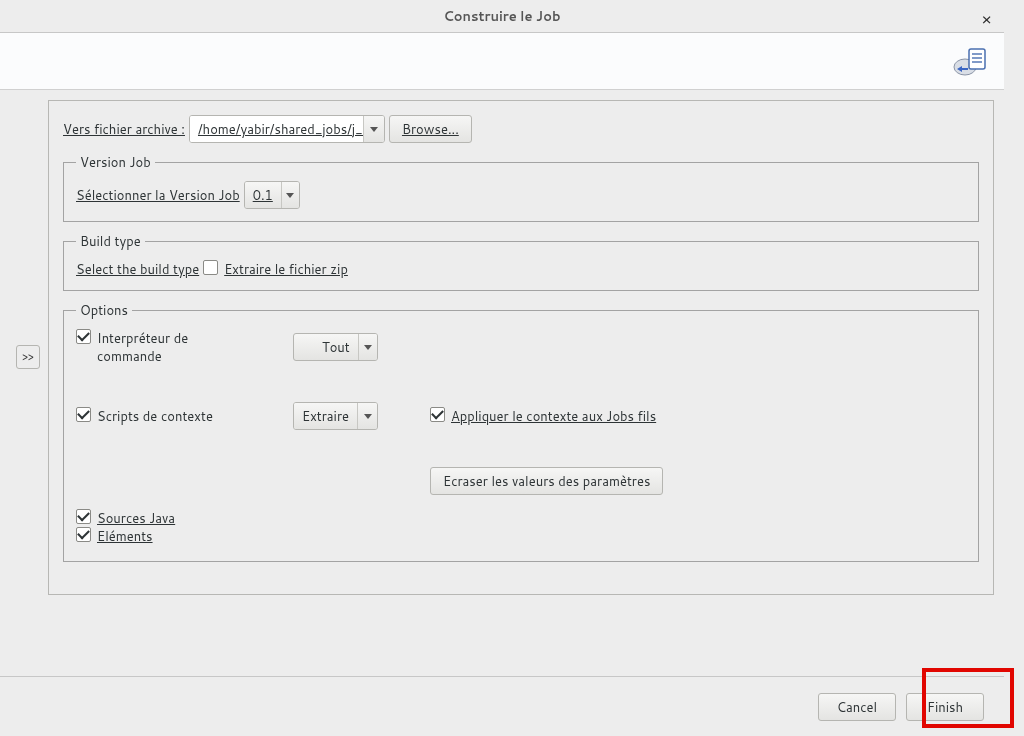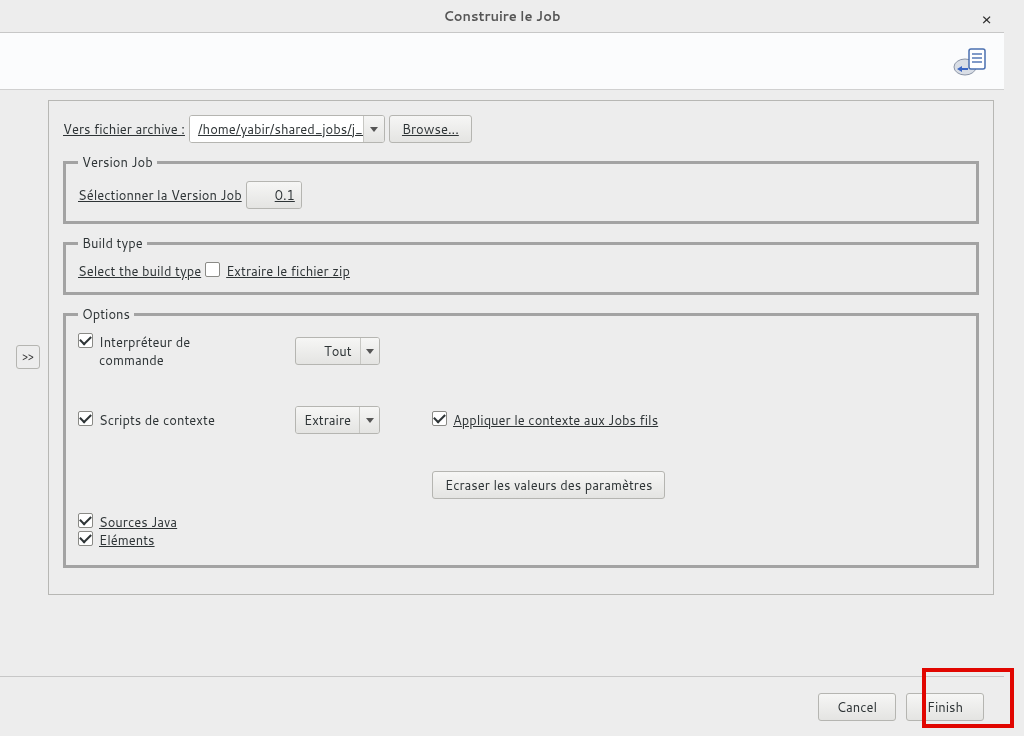--- a/index.html
+++ b/index.html
@@ -17,21 +17,21 @@
   .label { white-space: nowrap; }
   
   .combo { display: inline-flex; align-items: stretch; height: 28px; border: 1px solid #b5b5b1; border-radius: 3px; background: #fff; overflow: hidden; }
   .combo .text { padding: 0 8px; display: flex; align-items: center; background: #fff; font-size: 13px; }
   .combo .arrow { width: 24px; background: linear-gradient(#f6f6f5,#e4e4e2); border-left: 1px solid #c7c7c3; display: flex; align-items: center; justify-content: center; }
   .combo.flat .text { background: linear-gradient(#f6f6f5,#e4e4e2); }
   .combo.flat { background: linear-gradient(#f6f6f5,#e4e4e2); }
   .combo .arrow svg, .combo .chev { width: 8px; height: 5px; }
   .chev { display: inline-block; width: 0; height: 0; border-left: 4px solid transparent; border-right: 4px solid transparent; border-top: 5px solid #555; }
   .btn { height: 28px; padding: 0 12px; border: 1px solid #b5b5b1; border-radius: 3px; background: linear-gradient(#f6f6f5,#e4e4e2); display: inline-flex; align-items: center; justify-content: center; cursor: pointer; font-size: 13px; color: #2e3436; }
-  fieldset { border: 3px solid #a3a3a3; border-radius: 0; margin: 0; padding: 10px 12px 12px 12px; }
+  fieldset { border: 1px solid #a3a3a3; border-radius: 0; margin: 0; padding: 10px 12px 12px 12px; }
   legend { padding: 0 4px; font-size: 13px; color: #2e3436; }
   .cb { width: 15px; height: 15px; border: 1px solid #8a8a86; border-radius: 2px; background: #fff; display: inline-flex; align-items: center; justify-content: center; vertical-align: middle; margin-right: 6px; flex-shrink: 0; }
   .cb.checked::after { content: ""; width: 9px; height: 5px; border-left: 2px solid #2e3436; border-bottom: 2px solid #2e3436; transform: rotate(-45deg) translate(1px,-1px); }
   .cb-wrap { display: inline-flex; cursor: pointer; }
   .opts-grid { display: grid; grid-template-columns: 180px 90px 1fr; row-gap: 10px; column-gap: 6px; align-items: center; gap: 37px; }
   .footer { height: 60px; border-top: 1px solid #c7c7c7; display: flex; justify-content: flex-end; align-items: center; gap: 10px; padding-right: 20px; background: #ededed; position: absolute; bottom: 0; left: 0; right: 0; }
   .footer .btn { min-width: 78px; }
   .highlight-box { position: absolute; border: 4px solid #e10600; pointer-events: none; }
   .input-archive { width: 196px; }
 </style>
@@ -76,21 +76,21 @@
         </div>
         <div class="btn">
           <span>Browse...</span>
         </div>
       </div>
 
       <fieldset>
         <legend>Version Job</legend>
         <div class="row">
           <span class="label">Sélectionner la Version Job</span>
-          <div class="combo flat" style="width:56px;padding-left:20px;">
+          <div class="combo flat" style="width:56px;">
             <span class="text" style="flex:1">0.1</span>
             <span class="arrow">
                 <span class="chev"></span>
               </span>
           </div>
         </div>
       </fieldset>
 
       <fieldset>
         <legend>Build type</legend>

